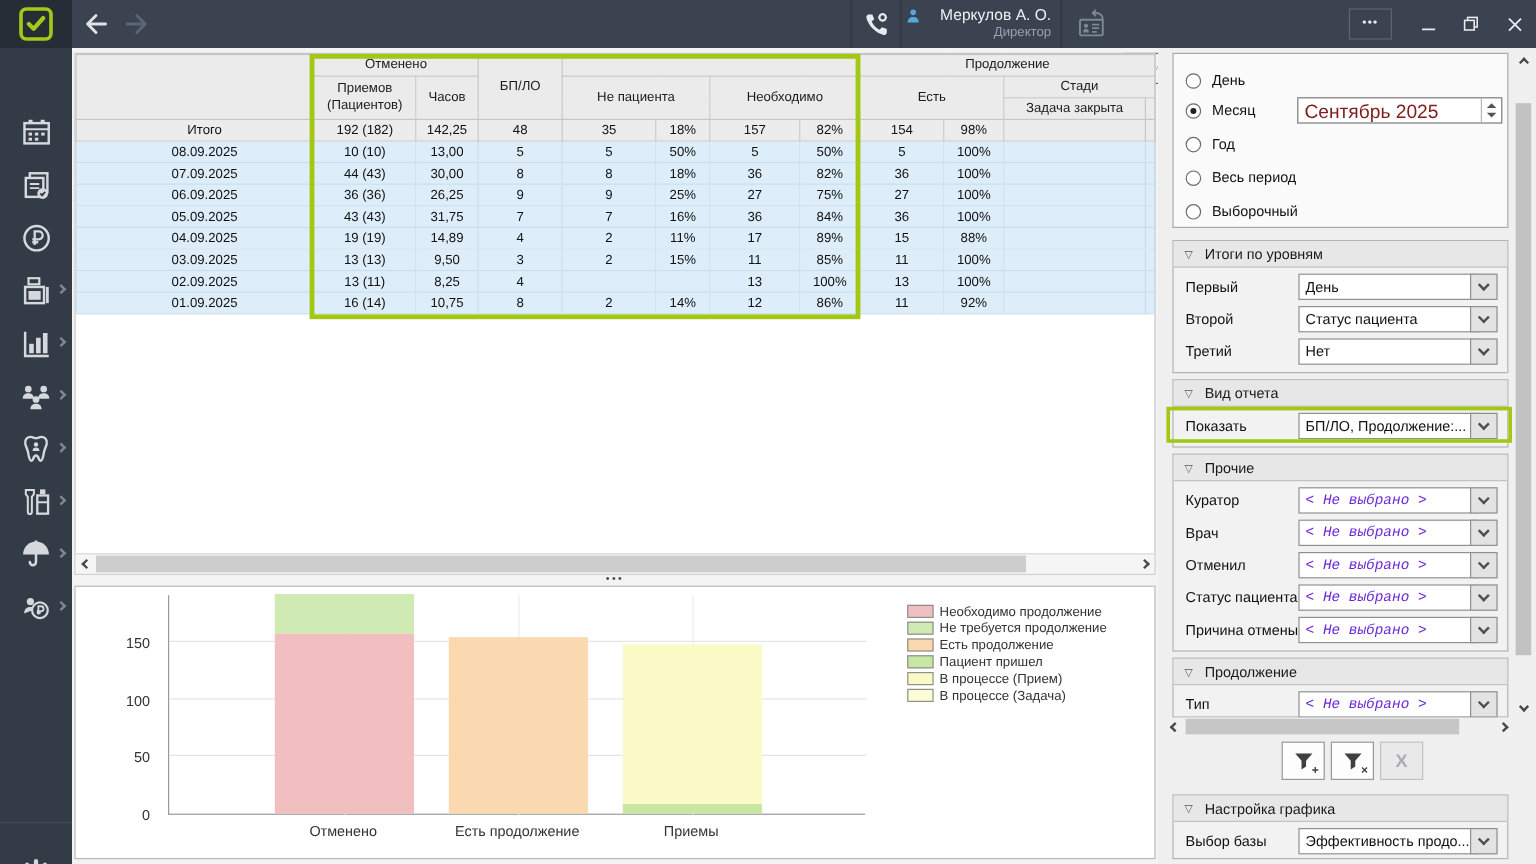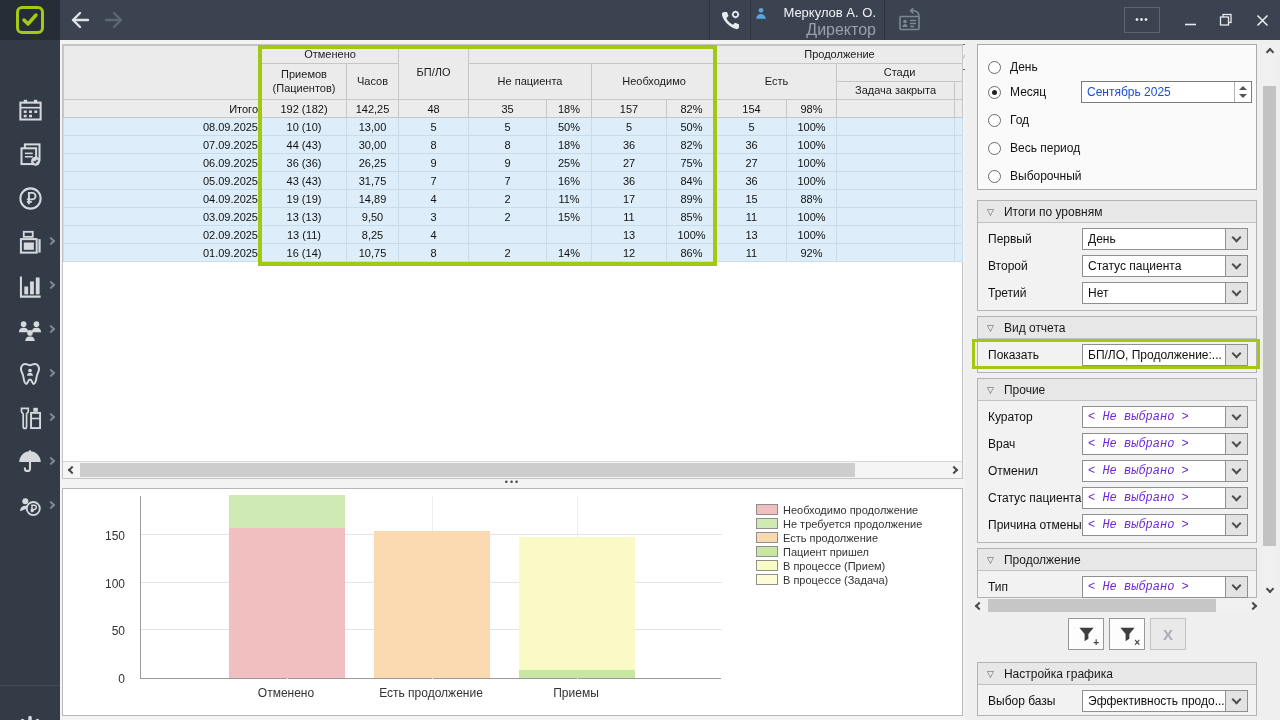--- a/index.html
+++ b/index.html
@@ -10,21 +10,21 @@
   #titlebar { position:absolute; left:0; top:0; width:1280px; height:40px; background:#3b4250; }
   #logo-box { position:absolute; left:0; top:0; width:60px; height:40px; background:#262d37; }
   #logo { position:absolute; left:16px; top:6px; width:28px; height:28px; border:3px solid #a4c916; border-radius:6px; }
   .navbtn { position:absolute; top:8px; width:28px; height:24px; }
   #title-text { position:absolute; left:170px; top:0; height:40px; line-height:40px; font-size:13px; color:#d9dde2; white-space:nowrap; }
   #title-text .suffix { color:#8a919c; }
   .tb-divider { position:absolute; top:0; width:1px; height:40px; background:#2e3541; }
   #phone-btn { position:absolute; left:710px; top:0; width:40px; height:40px; display:flex; align-items:center; justify-content:center; }
   #user-block { position:absolute; left:752px; top:0; width:124px; height:40px; text-align:right; }
   #user-name { position:absolute; right:0; top:5px; font-size:13px; color:#f0f2f5; white-space:nowrap; }
-  #user-role { position:absolute; right:0; top:21px; font-size:16px; color:#99a0ab; }
+  #user-role { position:absolute; right:0; top:21px; font-size:11px; color:#99a0ab; }
   #user-icon { position:absolute; right:108px; top:6px; }
   #card-btn { position:absolute; left:888px; top:0; width:44px; height:40px; display:flex; align-items:center; justify-content:center; }
   #search-wrap { position:absolute; left:936px; top:7px; width:182px; height:26px; border:1px solid #5b6470; display:flex;margin-top:37px; }
   #search-input { flex:1; background:transparent; border:0; outline:none; color:#c6cbd3; font-size:12px; padding:0 8px; font-family:"Liberation Sans",sans-serif; }
   #search-input::placeholder { color:#a7adb8; }
   #search-chev { width:22px; border-left:1px solid #5b6470; display:flex; align-items:center; justify-content:center; }
   #more-btn { position:absolute; left:1124px; top:7px; width:36px; height:26px; border:1px solid #5b6470; color:#e8eaee; font-size:10px; letter-spacing:1px; text-align:center; line-height:24px; }
   .winbtn { position:absolute; top:0; width:36px; height:40px; display:flex; align-items:center; justify-content:center; }
   .chev { width:7px; height:7px; border-left:2px solid #aab0ba; border-bottom:2px solid #aab0ba; transform:rotate(-45deg); margin-top:-3px; }
 
@@ -33,21 +33,21 @@
   .side-item { position:absolute; left:0; width:60px; height:44px; display:flex; align-items:center; justify-content:center; }
   .side-chevron { position:absolute; right:6px; top:50%; margin-top:-4px; width:6px; height:6px; border-right:2px solid #7f8791; border-top:2px solid #7f8791; transform:rotate(45deg); }
   #side-divider { position:absolute; left:0; top:645px; width:60px; height:1px; background:#434b58; }
 
   
   #table-panel { position:absolute; left:62px; top:44px; width:901px; height:435px; background:#ffffff; border:1px solid #c3c3c3; }
   table.grid { border-collapse:collapse; table-layout:fixed; width:899px; }
   .grid th { border:1px solid #c6c6c6; background:#ebebeb; font-weight:normal; font-size:11px; color:#1c1c1c; padding:1px 2px; line-height:1.25; overflow:hidden; }
   .grid thead tr { height:18px; }
   .grid td { border:1px solid #c9dcea; font-size:11px; color:#111; height:18px; text-align:center; padding:0 3px; background:#ddeefa; overflow:hidden; white-space:nowrap; }
-  .grid td.cl { text-align:right; padding-left:19px; }
+  .grid td.cl { text-align:center; padding-left:19px; }
   .grid tr.total td { background:#ececec; border-color:#c6c6c6; }
   #hscroll1 { position:absolute; left:0; bottom:0; width:899px; height:17px; background:#f5f5f5; border-top:1px solid #d8d8d8; }
   .scroll-arrow { position:absolute; top:0; width:17px; height:16px; display:flex; align-items:center; justify-content:center; }
   .chev-dark-l { width:6px; height:6px; border-left:2px solid #4a4a4a; border-bottom:2px solid #4a4a4a; transform:rotate(45deg); }
   .chev-dark-r { width:6px; height:6px; border-right:2px solid #4a4a4a; border-top:2px solid #4a4a4a; transform:rotate(45deg); }
   #hthumb1 { position:absolute; left:17px; top:1px; width:775px; height:14px; background:#cdcdcd; }
   #green-box-table { position:absolute; left:258px; top:45px; width:459px; height:221px; border:4px solid #a3c813; pointer-events:none; z-index:5; }
 
   
   #splitter { position:absolute; left:62px; top:479px; width:901px; height:9px; text-align:center; color:#4a4a4a; font-size:9px; line-height:7px; letter-spacing:2px; }
@@ -67,21 +67,21 @@
   .lname { font-size:11px; color:#333; white-space:nowrap; }
 
   
   #rightpanel { position:absolute; left:965px; top:40px; width:315px; height:680px; background:#efefef; }
   #period-box { position:absolute; left:12px; top:4px; width:280px; height:146px; background:#fafafa; border:1px solid #a9a9a9; }
   .prow { position:absolute; left:10px; height:16px; display:flex; align-items:center; }
   .radio { width:13px; height:13px; border:1px solid #6b6b6b; border-radius:50%; background:#fff; margin-right:9px; position:relative; flex:0 0 13px; }
   .radio.sel::after { content:""; position:absolute; left:3px; top:3px; width:5px; height:5px; border-radius:50%; background:#222; }
   .plabel { font-size:12px; color:#111; white-space:nowrap; }
   #month-spinner { position:absolute; left:103px; top:36px; width:171px; height:22px; background:#fff; border:1px solid #7a7a7a; }
-  #month-spinner .val { position:absolute; left:5px; top:3px; font-size:12px; color:#1d4ed8; }
+  #month-spinner .val { position:absolute; left:5px; top:3px; font-size:16px; color:#7f1d1d; }
   #spin-btns { position:absolute; right:0; top:0; width:17px; height:20px; border-left:1px solid #b5b5b5; }
   .tri-up { position:absolute; left:4px; top:4px; width:0; height:0; border-left:4px solid transparent; border-right:4px solid transparent; border-bottom:4px solid #555; }
   .tri-dn { position:absolute; left:4px; bottom:4px; width:0; height:0; border-left:4px solid transparent; border-right:4px solid transparent; border-top:4px solid #555; }
   .section { position:absolute; left:12px; width:280px; background:#f2f2f2; border:1px solid #b3b3b3; }
   .sechead { height:22px; background:#e7e7e7; border-bottom:1px solid #c2c2c2; display:flex; align-items:center; font-size:12px; color:#1a1a1a; }
   .sechead .tri { color:#555; font-size:9px; margin:0 10px 0 9px; }
   .frow { position:relative; height:22px; margin:5px 8px 0 10px; }
   .flabel { font-size:12px; color:#111; line-height:22px; white-space:nowrap; }
   .combo { position:absolute; left:94px; top:0; width:150px; height:22px; background:#fff; border:1px solid #8f8f8f; overflow:hidden; }
   .ctext { display:block; font-size:12px; color:#111; line-height:20px; padding-left:5px; white-space:nowrap; }

